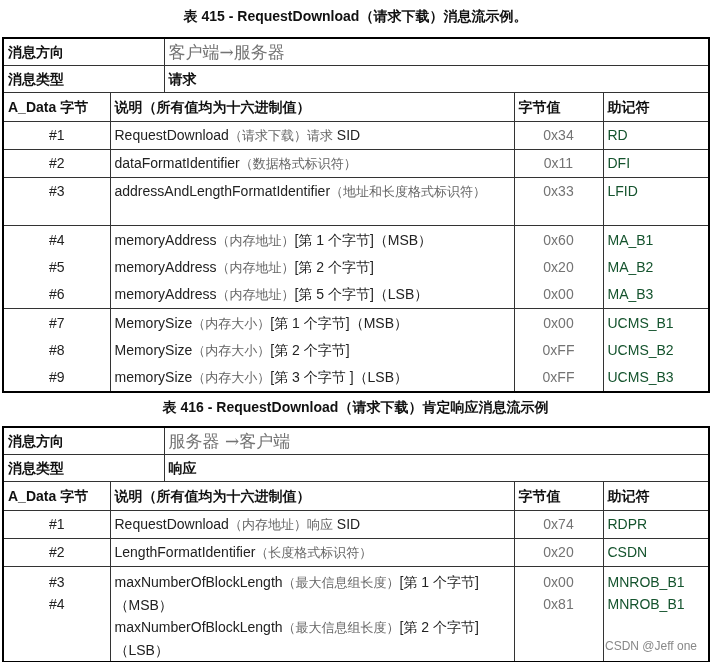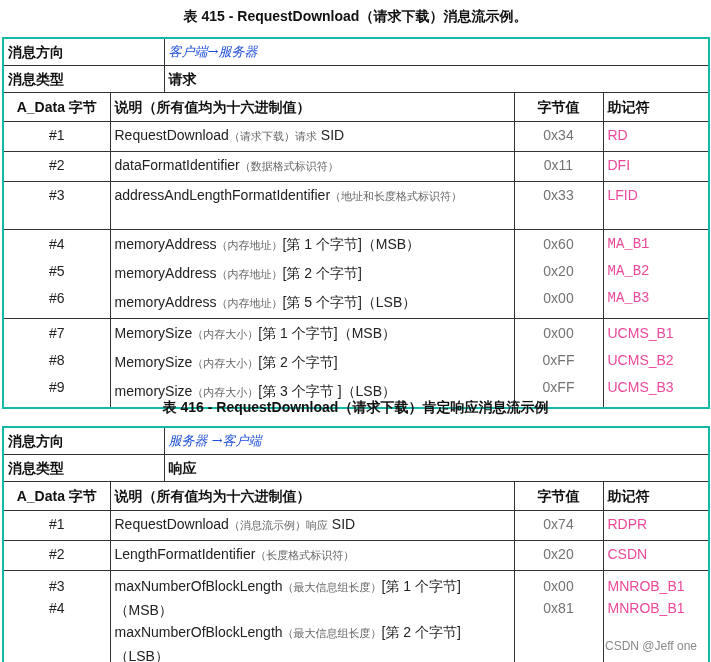--- a/index.html
+++ b/index.html
@@ -1,32 +1,32 @@
 <!DOCTYPE html>
 <html><head>
 <meta charset="utf-8">
 <style>
   html, body { margin:0; padding:0; background:#fff; }
   body { width:711px; height:662px; position:relative; overflow:hidden;
          font-family:"Liberation Sans", "DejaVu Sans", sans-serif; color:#111; }
   .caption { position:absolute; left:0; width:711px; text-align:center;
              font-weight:bold; font-size:14px; }
   table { position:absolute; left:2px; width:706px; border-collapse:collapse;
-          border:2px solid #14b8a6; table-layout:fixed;padding-left:12px; }
+          border:2px solid #000000; table-layout:fixed;padding-left:12px; }
   td, th { border:1px solid #333; font-size:14px; padding:0 4px; vertical-align:top; }
   .meta-label { font-weight:bold; height:26px; line-height:26px; }
-  .meta-val-gray { color:#1d4ed8; font-family:"DejaVu Serif", serif; font-size:13px; line-height:26px;font-style:italic; }
+  .meta-val-gray { color:#737373; font-family:"DejaVu Serif", serif; font-size:17px; line-height:26px; }
   .meta-val-bold { font-weight:bold; line-height:26px; }
   .hdr th { font-weight:bold; height:28px; line-height:28px; text-align:left; }
-  .hdr th.c { text-align:center; }
+  .hdr th.c { text-align:left; }
   .idx { text-align:center; color:#222; }
   .val { text-align:center; color:#737373; }
-  .mn { color:#ec4899; }
+  .mn { color:#14532d; }
   .desc { color:#222; }
-  .desc .cn { color:#666; font-family:Liberation Mono, monospace; font-size:11px; }
+  .desc .cn { color:#666; font-family:Liberation Serif, serif; font-size:13px; }
   .line { height:27px; line-height:27px; }
   .line2 { line-height:20px; padding-top:3px; }
   .watermark { position:absolute; right:14px; bottom:9px; color:#888; font-size:12px;padding-left:31px; }
 </style>
 </head>
 <body>
 
 <div class="caption" style="top:8px;">表 415 - RequestDownload（请求下载）消息流示例。</div>
 
 <table style="top:37px;">
@@ -79,21 +79,21 @@
     <td colspan="2" class="desc" style="line-height:27px;padding-top:1px;margin-top:12px;">
       <div><span>memoryAddress</span><span class="cn">（内存地址）</span><span>[第 1 个字节]（MSB）</span></div>
       <div><span>memoryAddress</span><span class="cn">（内存地址）</span><span>[第 2 个字节]</span></div>
       <div><span>memoryAddress</span><span class="cn">（内存地址）</span><span>[第 5 个字节]（LSB）</span></div>
     </td>
     <td class="val" style="line-height:27px;padding-top:1px;">
           <div>0x60</div>
           <div>0x20</div>
           <div>0x00</div>
         </td>
-    <td class="mn" style="line-height:27px;padding-top:1px;font-family:Liberation Mono, monospace;">
+    <td class="mn" style="line-height:27px;padding-top:1px;">
           <div>MA_B1</div>
           <div>MA_B2</div>
           <div>MA_B3</div>
         </td>
   </tr>
   <tr>
     <td class="idx" style="line-height:27px;padding-top:1px;">
           <div>#7</div>
           <div>#8</div>
           <div>#9</div>
@@ -137,21 +137,21 @@
     <td colspan="3" class="meta-val-bold">响应</td>
   </tr>
   <tr class="hdr">
     <th class="c">A_Data 字节</th>
     <th colspan="2">说明（所有值均为十六进制值）</th>
     <th class="c">字节值</th>
     <th>助记符</th>
   </tr>
   <tr>
     <td class="idx line">#1</td>
-    <td colspan="2" class="desc line"><span>RequestDownload</span><span class="cn">（消息流示例）响应</span><span> SID</span></td>
+    <td colspan="2" class="desc line"><span>RequestDownload</span><span class="cn">（内存地址）响应</span><span> SID</span></td>
     <td class="val line">0x74</td>
     <td class="mn line">RDPR</td>
   </tr>
   <tr>
     <td class="idx line">#2</td>
     <td colspan="2" class="desc line"><span>LengthFormatIdentifier</span><span class="cn">（长度格式标识符）</span><span></span></td>
     <td class="val line">0x20</td>
     <td class="mn line">CSDN</td>
   </tr>
   <tr style="height:88px;">

